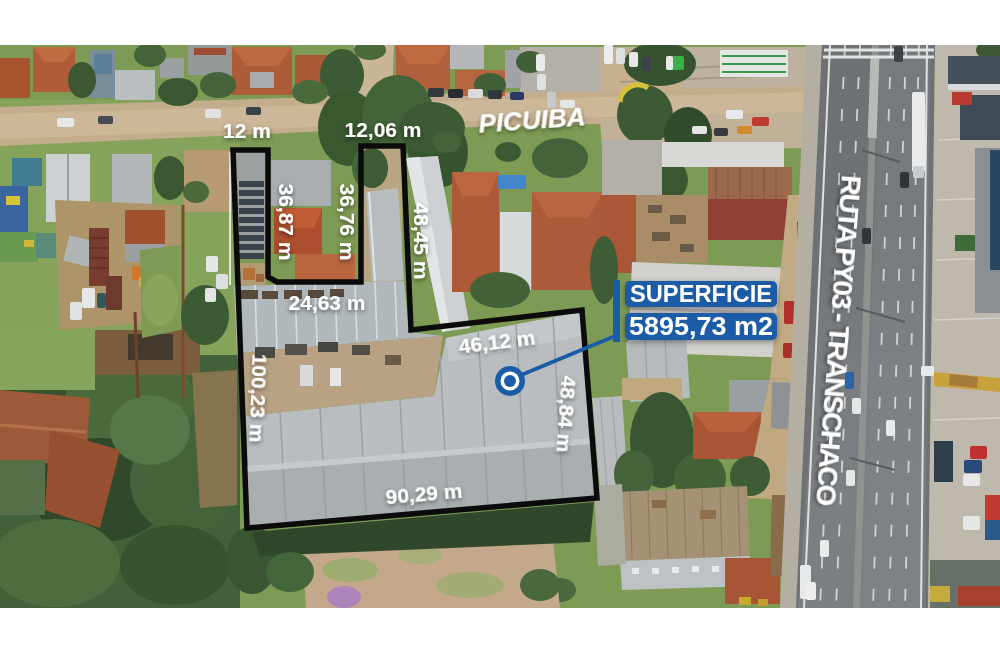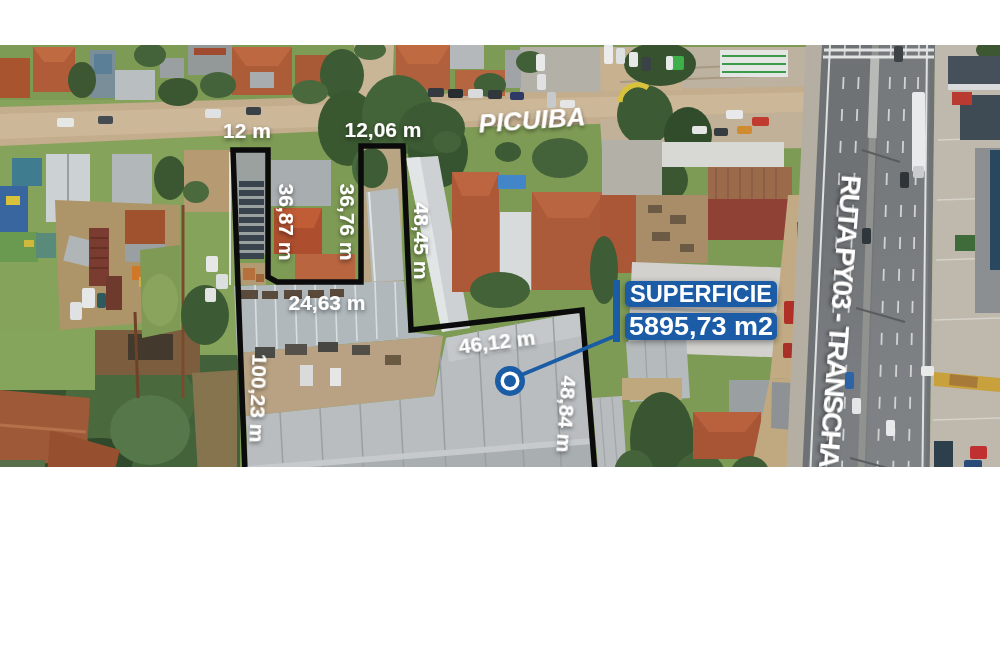--- a/index.html
+++ b/index.html
@@ -1,16 +1,16 @@
 <!DOCTYPE html>
 <html><head>
 <meta charset="utf-8">
 <style>
   html,body{margin:0;padding:0;background:#ffffff;}
-  .wrap{width:1000px;height:467px;position:relative;overflow:hidden;background:#ec4899;}
+  .wrap{width:1000px;height:667px;position:relative;overflow:hidden;background:#ec4899;}
   svg{display:block;}
   text{font-family:"Liberation Sans",sans-serif;}
 </style>
 </head>
 <body>
 <div class="wrap">
 <svg width="1000" height="667" viewBox="0 0 1000 667">
 <defs>
   <filter id="sh" x="-40%" y="-40%" width="180%" height="180%">
     <feDropShadow dx="0" dy="2" stdDeviation="2" flood-color="#000" flood-opacity="0.5"></feDropShadow>

